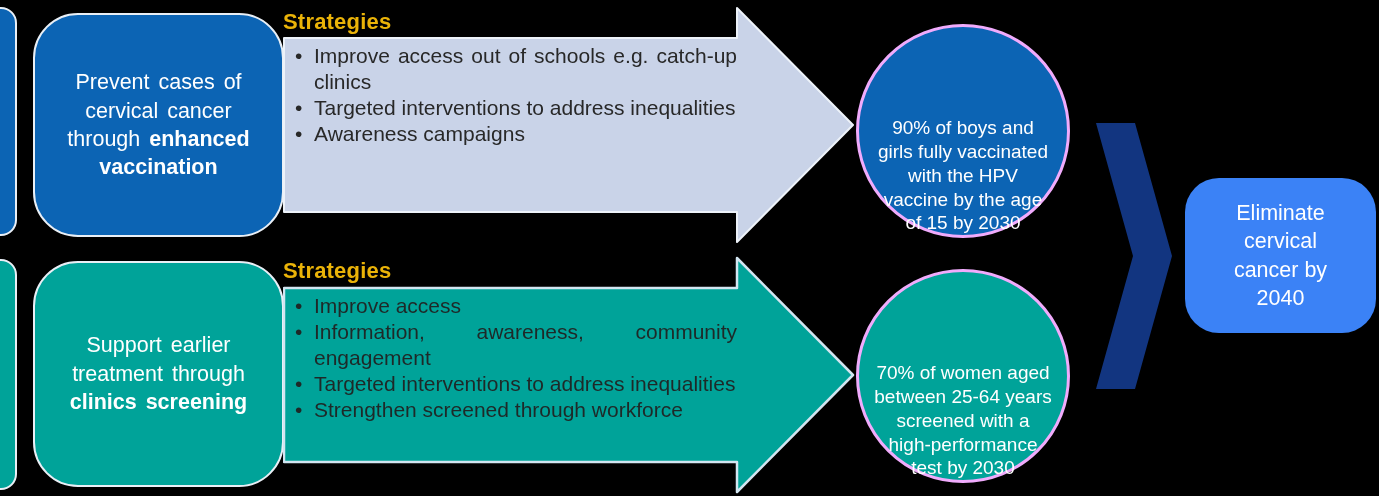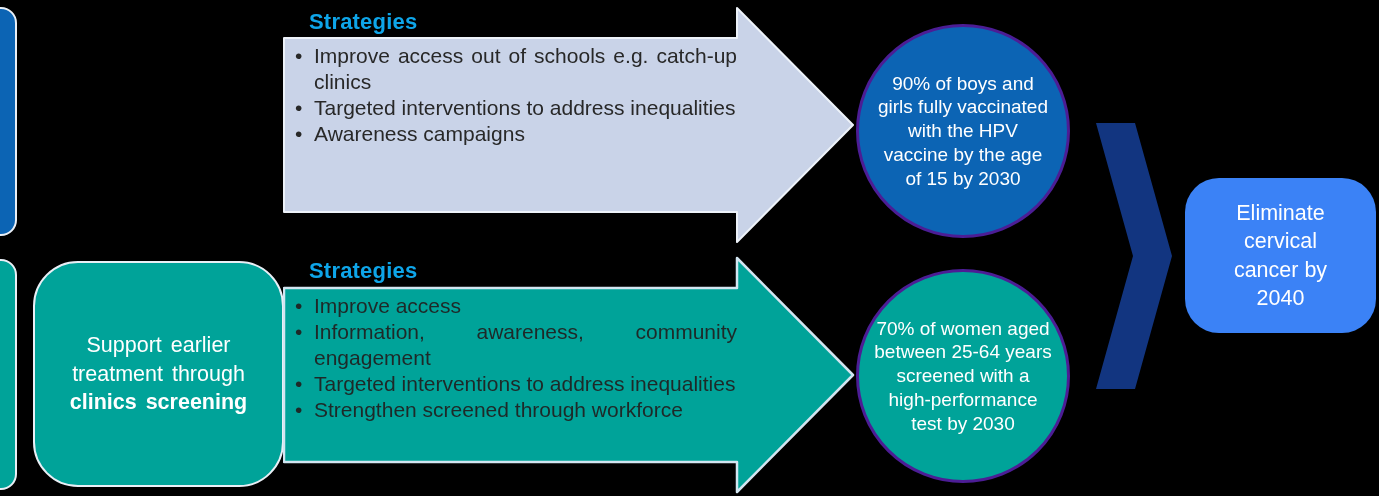--- a/index.html
+++ b/index.html
@@ -16,42 +16,42 @@
     position:absolute;left:33px;width:251px;border-radius:45px;border:2px solid #e9eff6;
     display:flex;align-items:center;justify-content:center;text-align:center;
     color:#fff;font-size:21.5px;line-height:1.32;box-sizing:border-box;padding:0 26px;
     word-spacing:3px;
   }
   .pill.blue{top:13px;height:224px;background:#0c64b4;}
   .pill.teal{top:261px;height:226px;background:#00a399;}
   .pill b{font-weight:bold;}
   
   .strategies{
-    position:absolute;left:309px;font-size:22px;font-weight:bold;color:#0ea5e9;
+    position:absolute;left:283px;font-size:22px;font-weight:bold;color:#eab308;
     letter-spacing:.2px;
   }
   .strategies.top{top:9px;}
   .strategies.bottom{top:258px;}
   
   .arrow{position:absolute;left:283px;width:572px;height:240px;display:block;}
   .arrow.top{top:5px;}
   .arrow.bottom{top:255px;}
   
   .bullets{
     position:absolute;left:293px;width:444px;margin:0;padding:0;list-style:none;
     font-size:21px;line-height:26px;text-align:justify;
   }
   .bullets.top{top:43px;color:#282828;}
   .bullets.bottom{top:293px;color:#1e2928;}
   .bullets li{position:relative;padding-left:21px;}
   .bullets li::before{content:"\2022";position:absolute;left:2px;}
   
   .circle{
     position:absolute;left:856px;width:208px;height:208px;border-radius:50%;
-    border:3px solid #4c1d95;display:flex;align-items:center;justify-content:center;
+    border:3px solid #f0abfc;display:flex;align-items:flex-end;justify-content:center;
     text-align:center;color:#fff;font-size:19px;line-height:1.25;box-sizing:content-box;
     padding:0;
   }
   .circle span{display:block;width:178px;}
   .circle.blue{top:24px;background:#0c64b4;}
   .circle.teal{top:269px;background:#00a399;}
   
   .chevron{position:absolute;left:1096px;top:123px;width:76px;height:266px;display:block;}
   
   .outcome{
@@ -60,20 +60,23 @@
     text-align:center;color:#fff;font-size:21.5px;line-height:1.32;
   }
   .outcome span{display:block;width:128px;}
 </style>
 </head>
 <body>
 
 <div class="canvas">
 
   <div class="echo blue"></div>
+  <div class="pill blue">
+    <p><span>Prevent cases of cervical cancer through </span><b>enhanced vaccination</b></p>
+  </div>
 
   <div class="strategies top">Strategies</div>
 
   <svg class="arrow top" viewBox="0 0 572 240" xmlns="http://www.w3.org/2000/svg">
     <polygon points="1,33 454,33 454,3 570,120 454,237 454,207 1,207" fill="#c9d3e8" stroke="#edf2f9" stroke-width="2" stroke-linejoin="round"></polygon>
   </svg>
 
   <ul class="bullets top">
     <li>Improve access out of schools e.g. catch-up clinics</li>
     <li>Targeted interventions to address inequalities</li>

